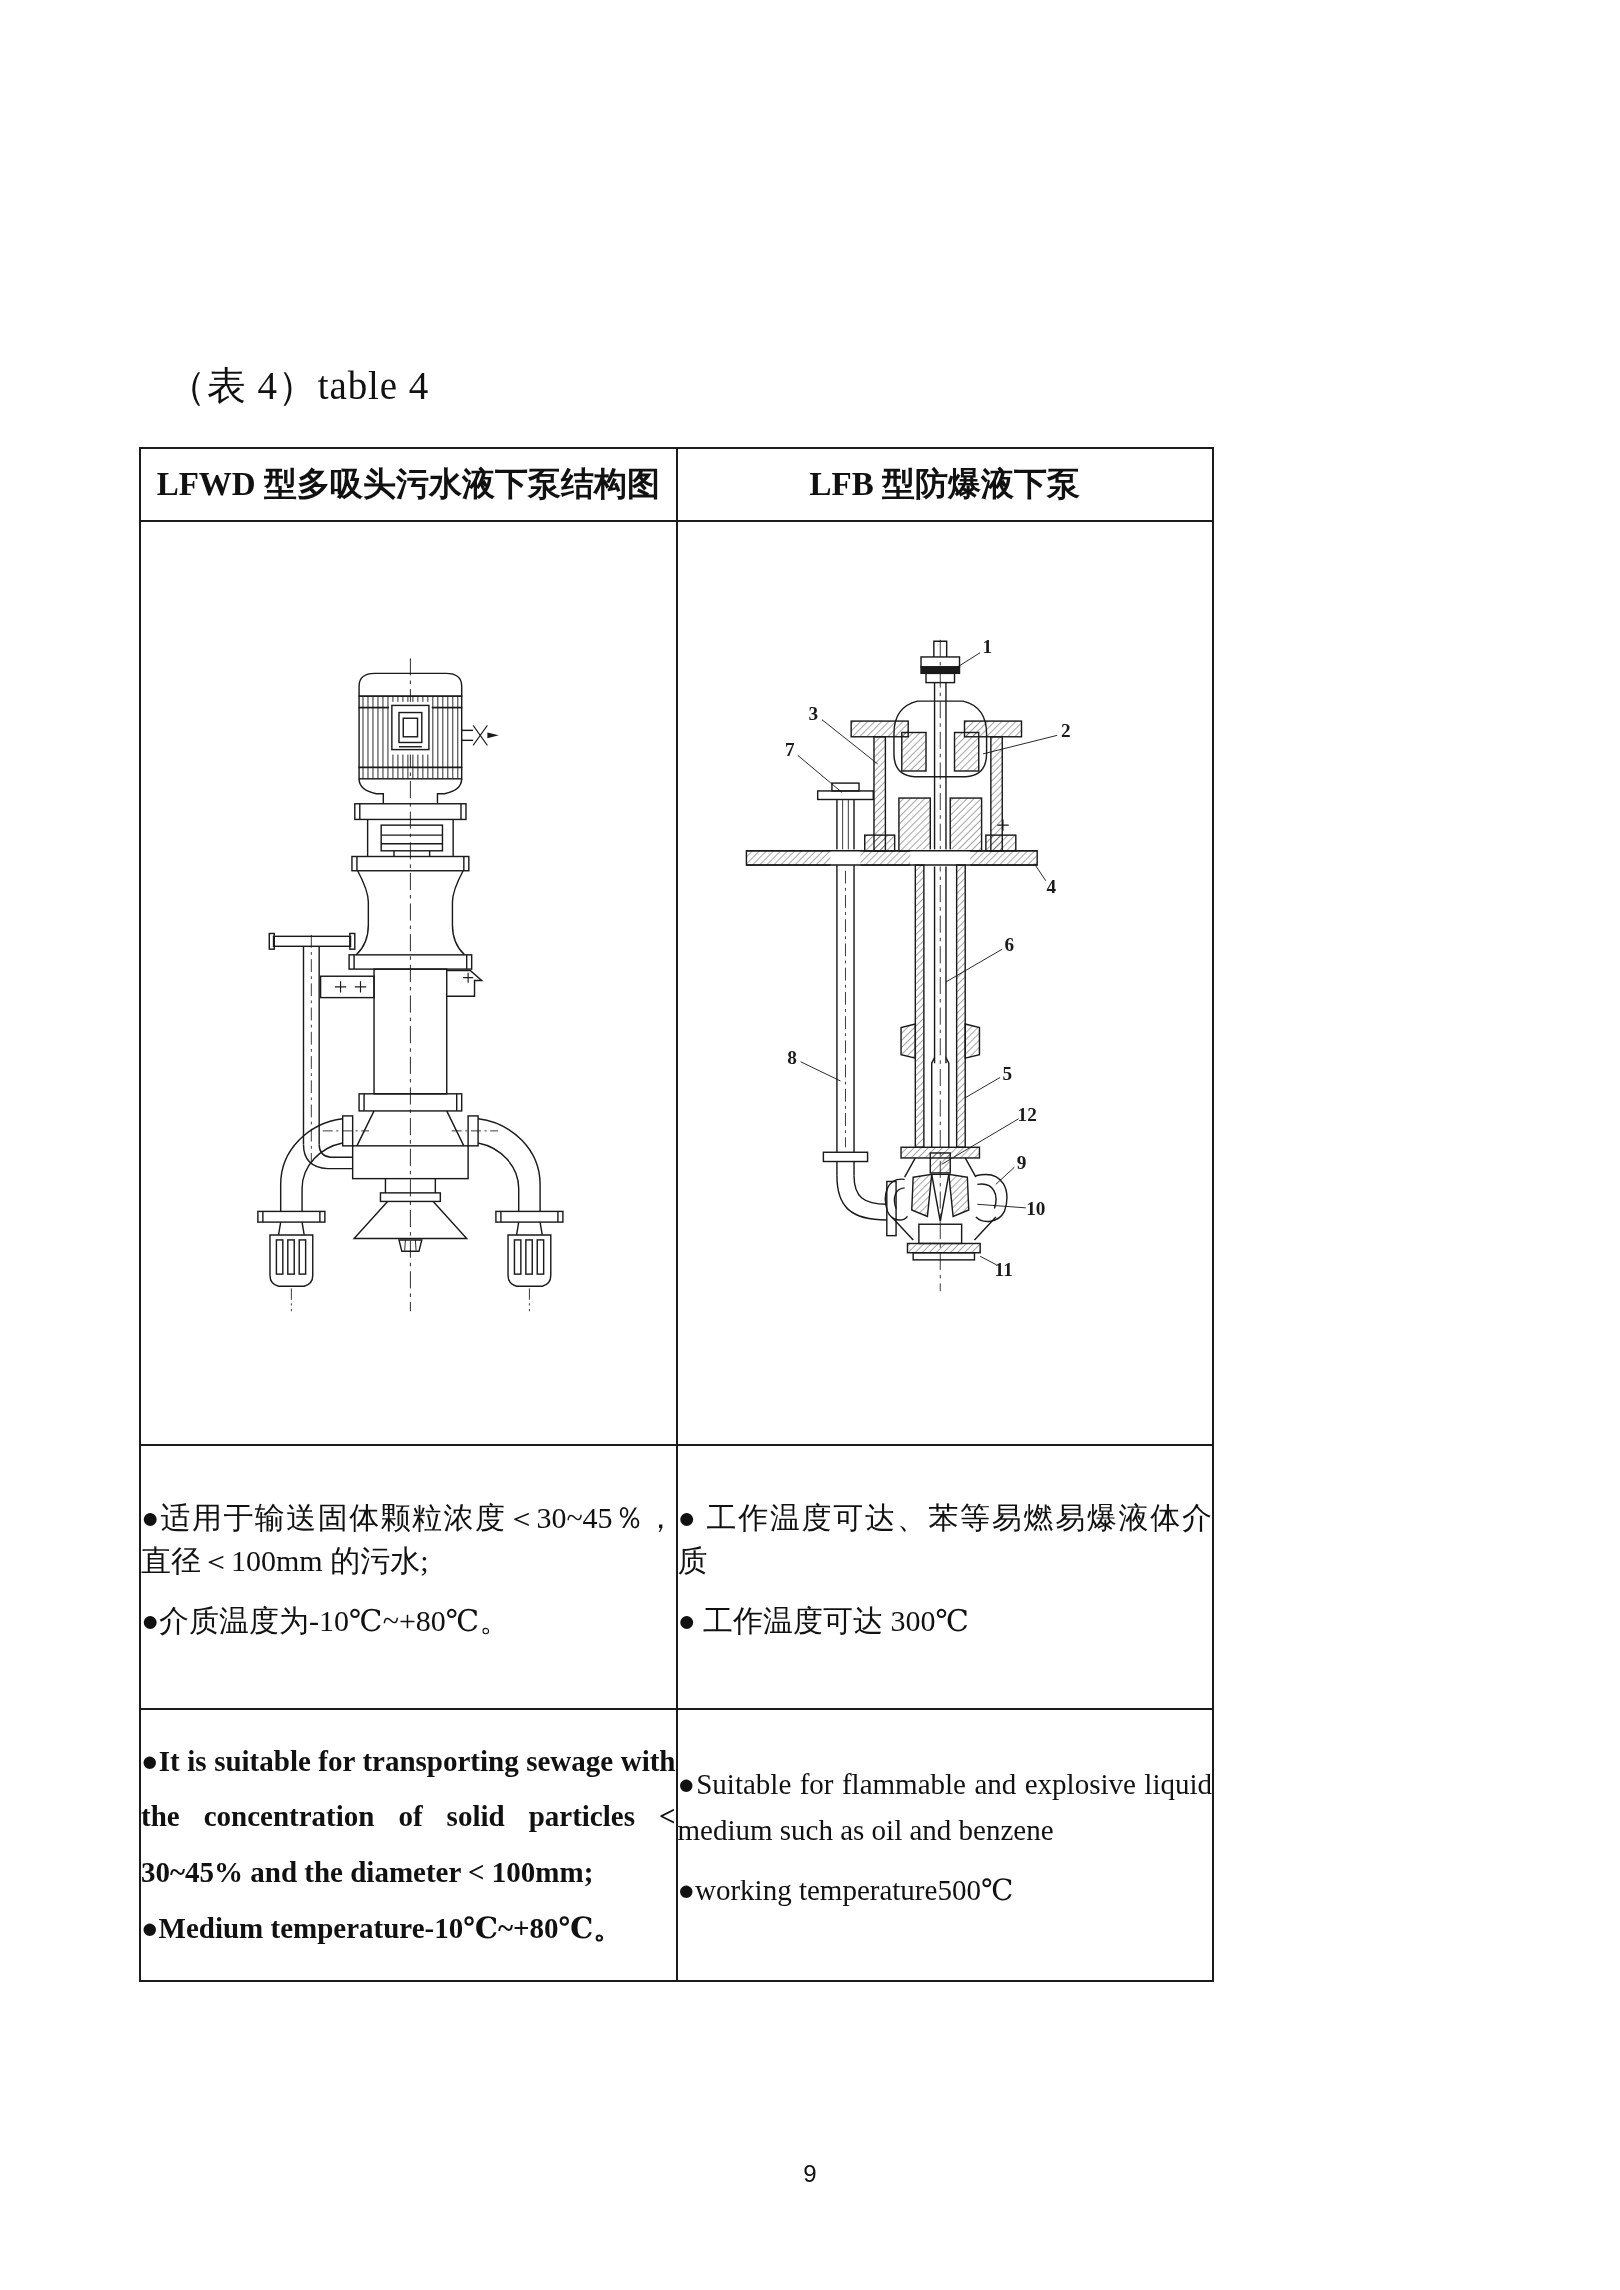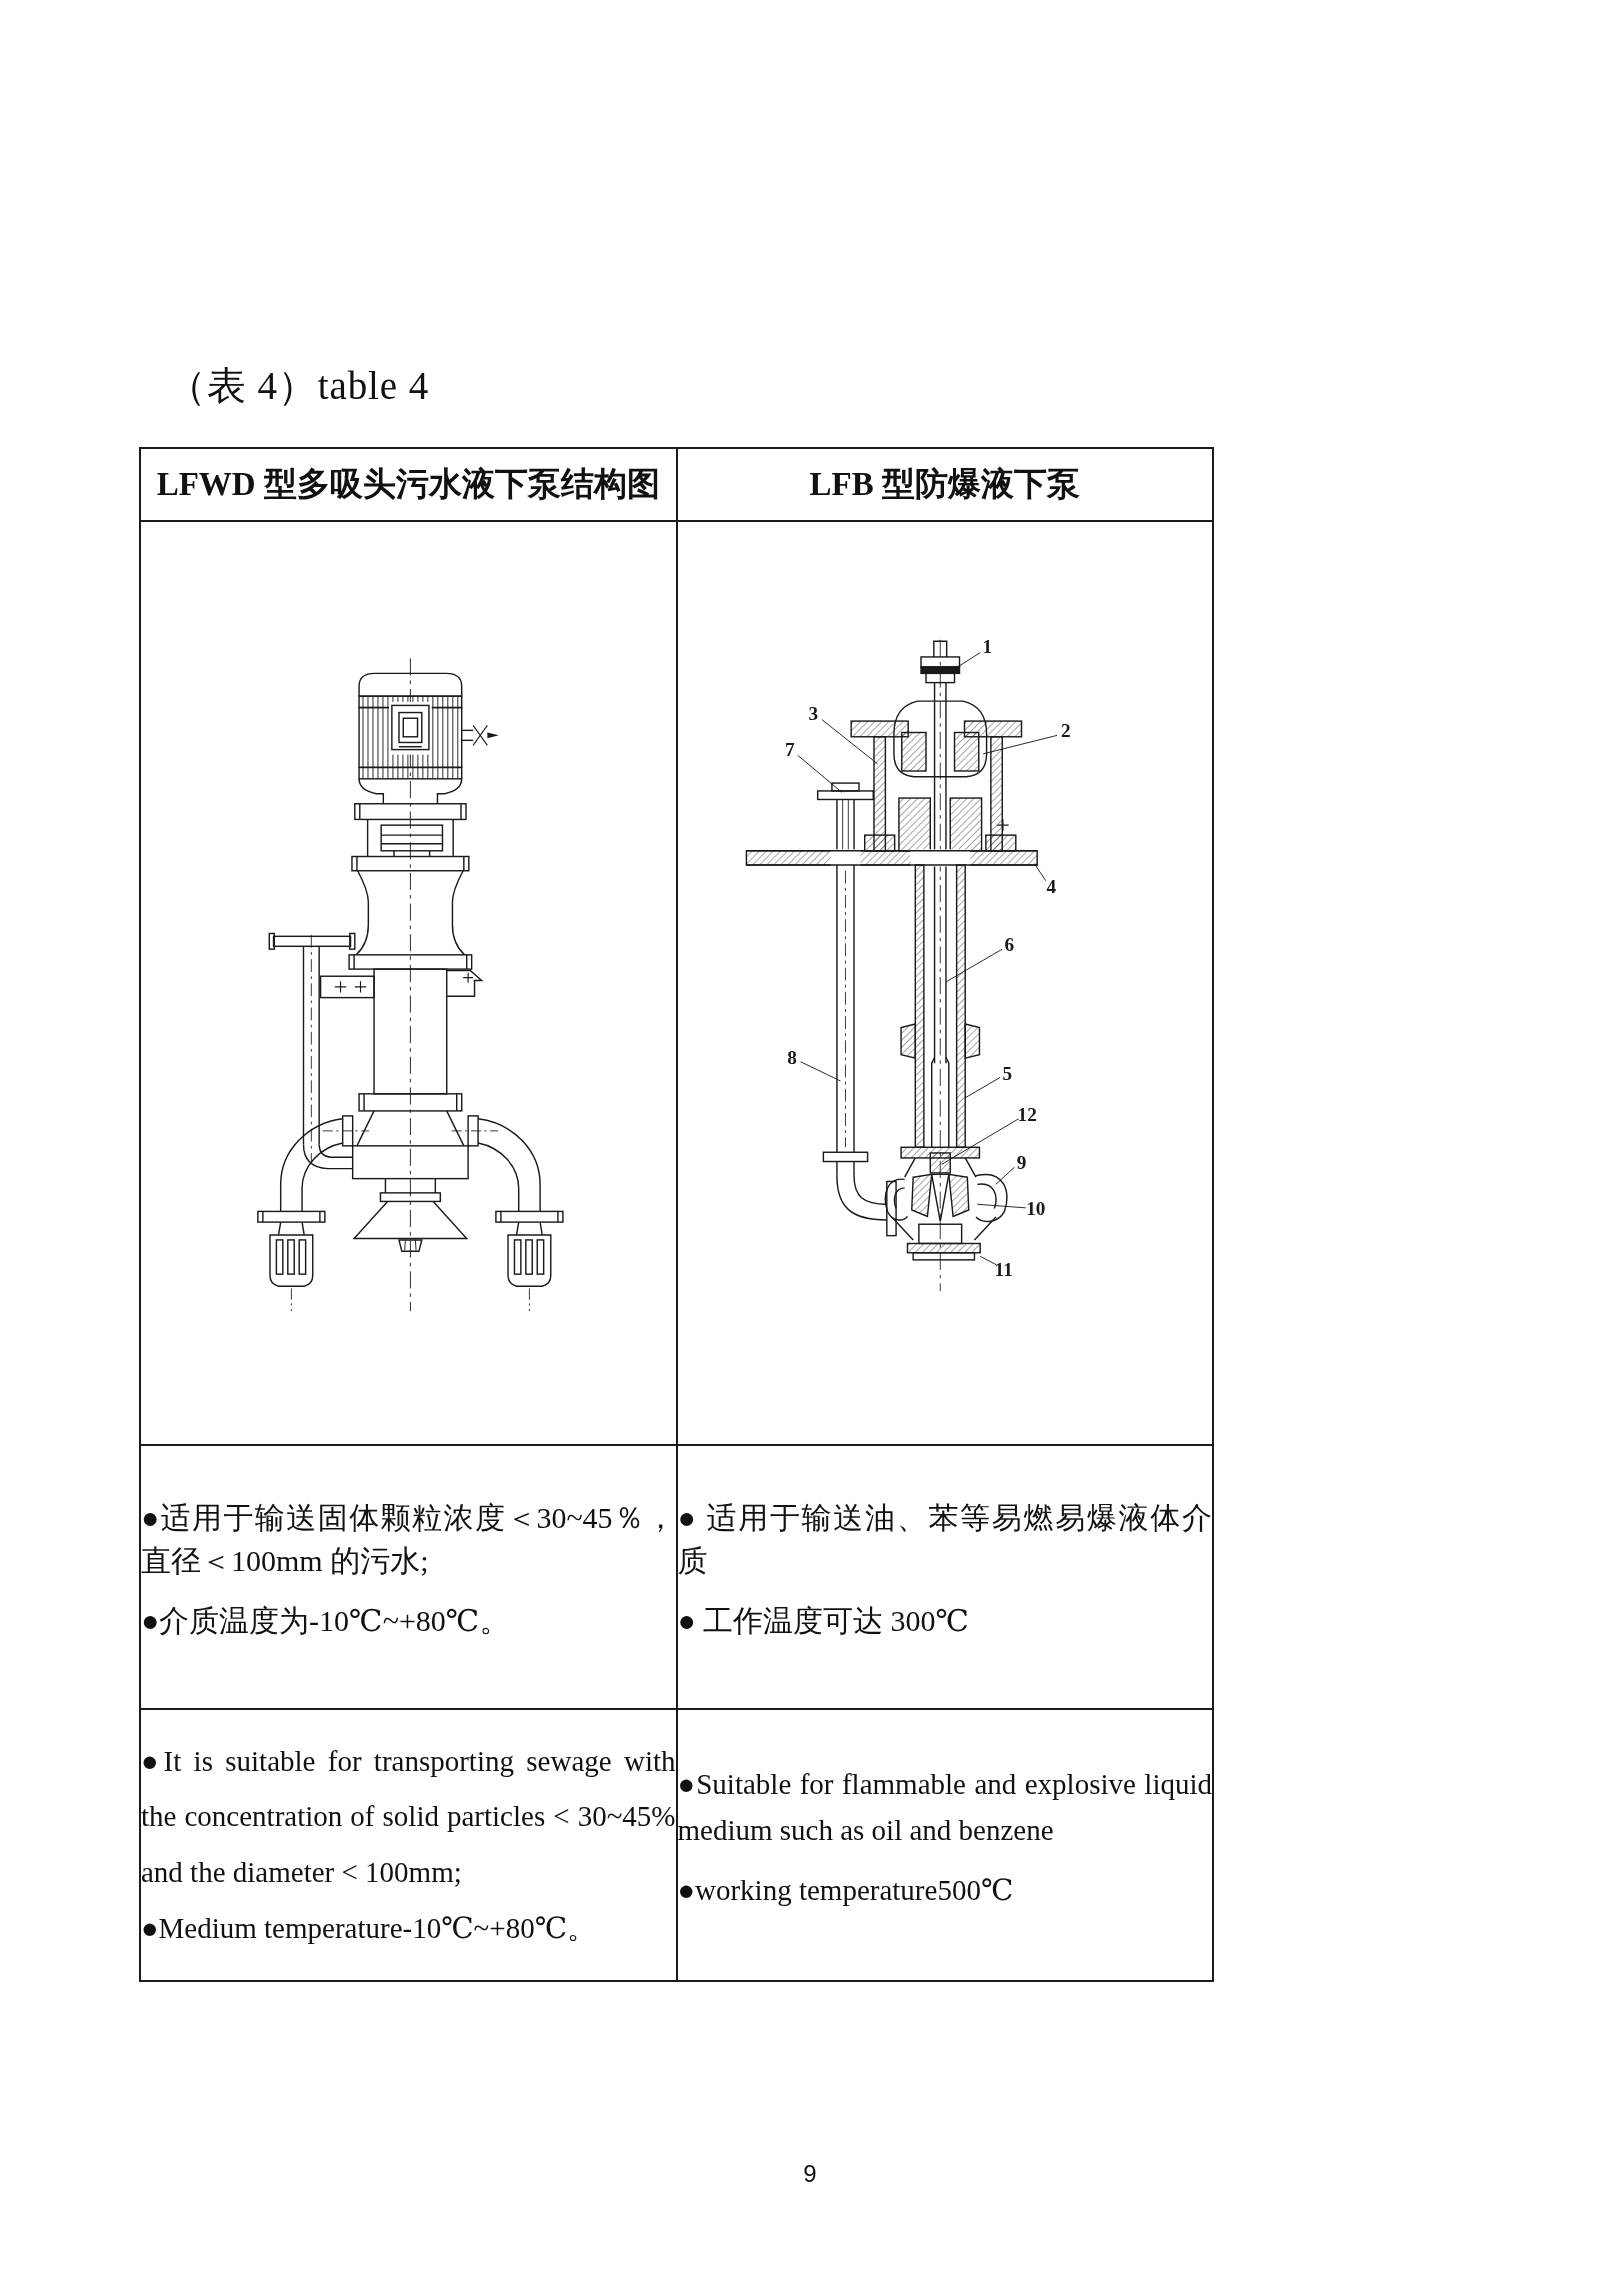--- a/index.html
+++ b/index.html
@@ -20,21 +20,21 @@
     border:2.7px solid #1b1b1b;padding:0;vertical-align:middle;overflow:hidden;
   }
   td.hdr-zh{height:71px;text-align:center;font-weight:bold;font-size:33px;}
   td.hdr-en{height:103px;text-align:center;font-weight:bold;font-size:26px;line-height:1.85;padding:0 63px;}
   td.diagram-cell{height:922px;vertical-align:top;}
   td.zh-cell{height:262px;vertical-align:top;text-align:justify;
     font-size:30px;line-height:1.45;padding:21.5px 34px 0 34px;}
   td.zh-cell p{margin:0 0 16px 0;}
   td.en-cell{height:270px;vertical-align:top;text-align:justify;
     font-size:29px;padding:19.7px 32px 0 32px;}
-  td.en-cell.left-en{line-height:1.92;}
+  td.en-cell.left-en{line-height:1.92;font-weight:bold;}
   td.en-cell.left-en p{margin:0;}
   td.en-cell.right-en{line-height:1.58;}
   td.en-cell.right-en p{margin:0 0 14.3px 0;}
   .diagram-cell svg{display:block;width:100%;height:100%;}
   .page-number{
     position:absolute;left:0;top:2160px;width:100%;
     text-align:center;font-size:24px;
     font-family:"Liberation Sans","DejaVu Sans",sans-serif;
   }
 </style>
@@ -272,21 +272,21 @@
         </g>
       </svg>
     </td>
   </tr>
   <tr>
     <td class="zh-cell">
       <p>●适用于输送固体颗粒浓度＜30~45％，直径＜100mm 的污水;</p>
       <p>●介质温度为-10℃~+80℃。</p>
     </td>
     <td class="zh-cell">
-      <p>●  适用于输送油、苯等易燃易爆液体介质</p>
+      <p>●  工作温度可达、苯等易燃易爆液体介质</p>
       <p>●  工作温度可达 300℃</p>
     </td>
   </tr>
   <tr>
     <td class="en-cell left-en">
       <p>●It is suitable for transporting sewage with the concentration of solid particles &lt; 30~45% and the diameter &lt; 100mm;</p>
       <p>●Medium temperature-10℃~+80℃。</p>
     </td>
     <td class="en-cell right-en">
       <p>●Suitable for flammable and explosive liquid medium such as oil and benzene</p>

